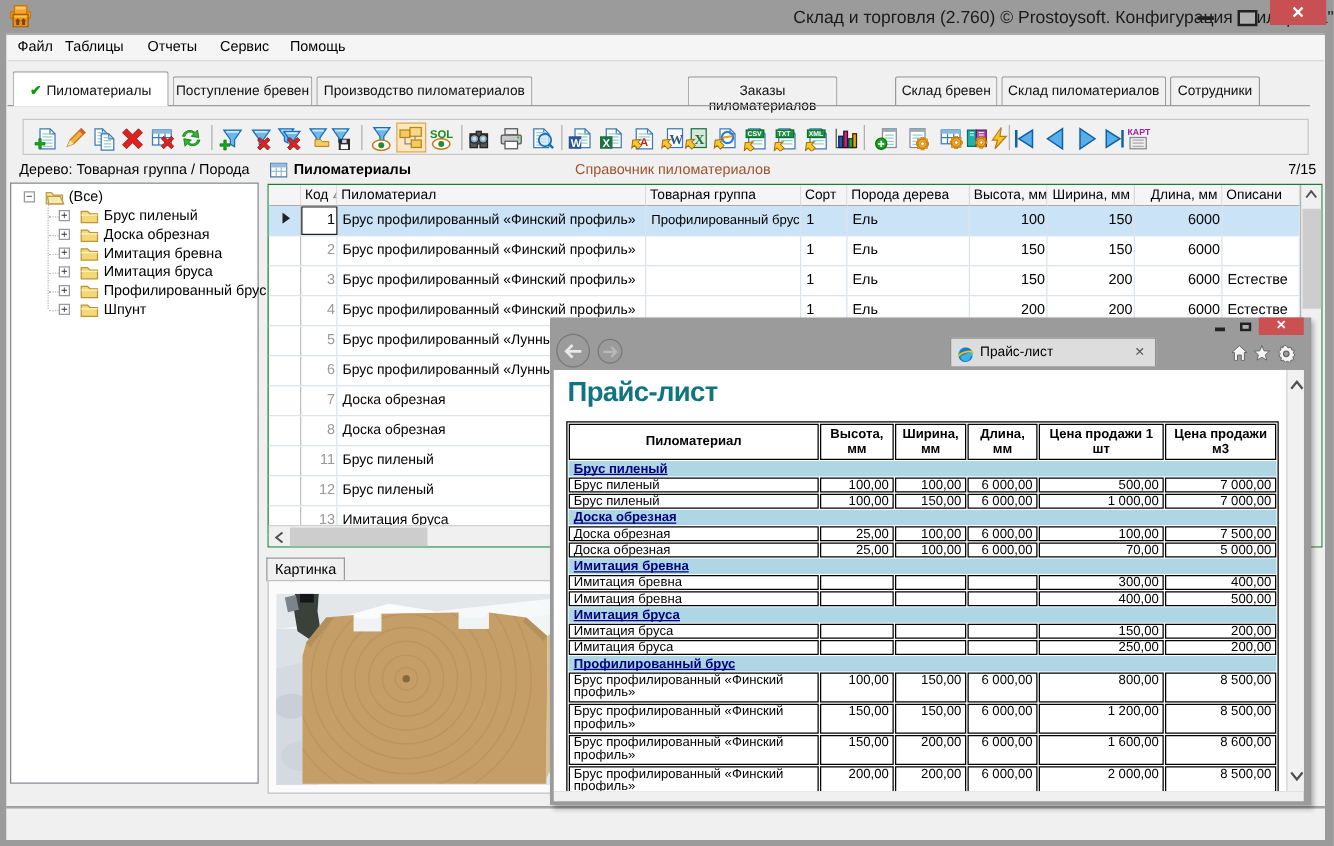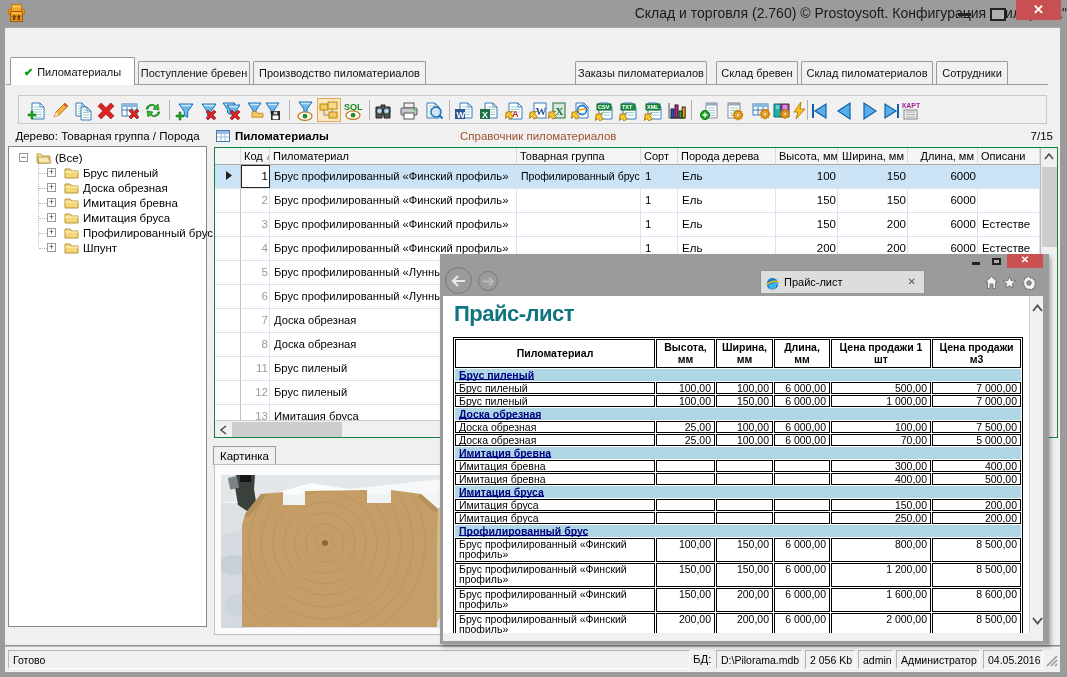--- a/index.html
+++ b/index.html
@@ -78,25 +78,32 @@
       <rect x="2.5" y="7.5" width="12" height="10" fill="#e8921e" stroke="#a35c08"></rect>
       <rect x="3.5" y="8.5" width="10" height="1.6" fill="#fbc23c"></rect>
       <path d="M5 16 L5 13 L4 13 L6.2 10.5 L8.4 13 L7.4 13 L7.4 16 Z" fill="#7a4408"></path>
       <path d="M9.6 16 L9.6 13 L8.6 13 L10.8 10.5 L13 13 L12 13 L12 16 Z" fill="#7a4408"></path>
     </svg>
   <div id="titletext">Склад и торговля (2.760) © Prostoysoft. Конфигурация "Пилорама"</div>
   <div id="btnmin"></div>
     <div id="btnmax"></div>
     <div id="btnclose"></div>
   <div id="client"></div>
+  <div id="menubar">
+      <span style="left:8px">Файл</span>
+      <span style="left:46px">Таблицы</span>
+      <span style="left:112px">Отчеты</span>
+      <span style="left:170px">Сервис</span>
+      <span style="left:226px">Помощь</span>
+    </div>
   <div id="tabbar">
       <div class="tab active" style="left:4px;width:125px"><span class="chk">✔</span>Пиломатериалы</div>
       <div class="tab" style="left:132px;width:112px">Поступление бревен</div>
       <div class="tab" style="left:247px;width:173px">Производство пиломатериалов</div>
-      <div class="tab" style="left:569px;width:132px">Заказы пиломатериалов</div>
+      <div class="tab" style="left:544px;width:120px">Заказы пиломатериалов</div>
       <div class="tab" style="left:710px;width:82px">Склад бревен</div>
       <div class="tab" style="left:795px;width:132px">Склад пиломатериалов</div>
       <div class="tab" style="left:930px;width:72px">Сотрудники</div>
     </div>
   <div id="tabline"></div>
   <div id="toolbar">
       <div class="tsep" style="left:150px"></div>
       <div class="tsep" style="left:270px"></div>
       <div class="tsep" style="left:350px"></div>
       <div class="tsep" style="left:430px"></div>
@@ -640,32 +647,20 @@
         <circle cx="104" cy="68" r="3" fill="#8a6a3a"></circle>
         <polygon points="62,17 62,30 84,30 84,16 80,20 66,20" fill="#f0f3f4"></polygon>
         <polygon points="146,15 146,28 170,28 170,15 166,19 150,19" fill="#f0f3f4"></polygon>
         <polygon points="24,39 40,19 46,19 27,43" fill="#b5905a"></polygon>
         <polygon points="200,19 217,34 214,38 197,22" fill="#b5905a"></polygon>
         <polygon points="217,34 220,31 220,140 216,148" fill="#d9c093"></polygon>
               </svg>
     </div>
   </div>
   <div id="statusline"></div>
-  <div id="statusbar">
-    <div class="sbox" style="left:3px;width:682px">Готово</div>
-    <span style="position:absolute;left:688px;top:6px;font-size:11.5px">БД:</span>
-    <div class="sbox" style="left:711px;width:86px">D:\Pilorama.mdb</div>
-    <div class="sbox" style="left:800px;width:50px">2 056 Kb</div>
-    <div class="sbox" style="left:853px;width:35px">admin</div>
-    <div class="sbox" style="left:891px;width:84px">Администратор</div>
-    <div class="sbox" style="left:978px;width:60px">04.05.2016</div>
-    <svg style="position:absolute;left:1040px;top:7px" width="14" height="14">
-        <path d="M12 2 L2 12 M12 6 L6 12 M12 10 L10 12" stroke="#9a9a9a" stroke-width="1.6"></path>
-      </svg>
-  </div>
   <div id="popup">
     <div id="pmin"></div>
       <div id="pmax"></div>
       <div id="pclose">✕</div>
     <div id="pnav">
       <div class="navc" style="left:5px;top:-1px;width:27px;height:27px"></div>
       <svg style="position:absolute;left:11px;top:7px" width="15" height="12">
           <path d="M7 1 L2 6 L7 11 M2 6 L14 6" stroke="#e8e8e8" stroke-width="2.2" fill="none"></path>
         </svg>
       <div class="navc" style="left:38px;top:3px;width:20px;height:20px"></div>

